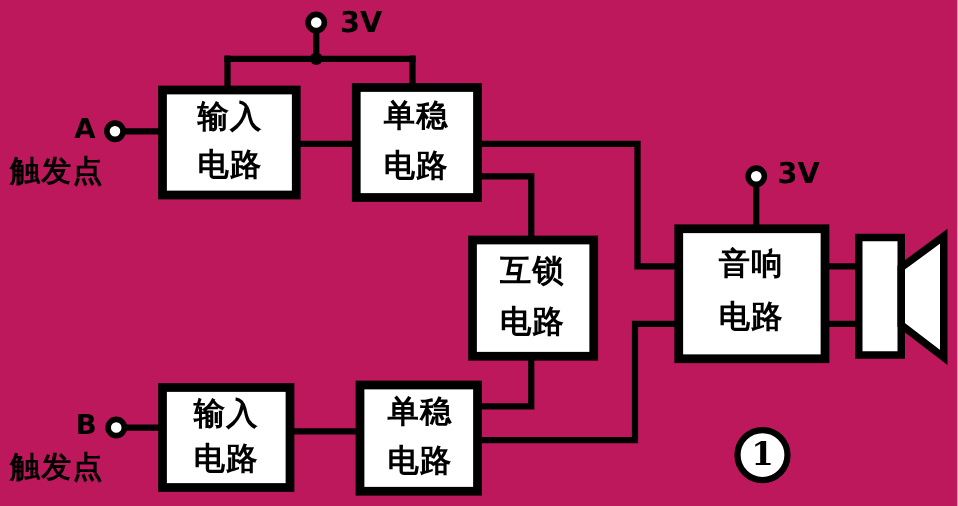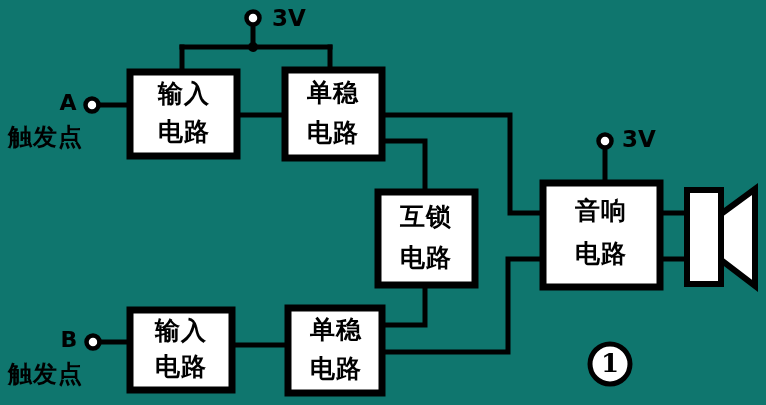--- a/index.html
+++ b/index.html
@@ -10,21 +10,21 @@
   body {
     width: 766px;
     height: 405px;
     font-family: "DejaVu Sans", sans-serif;
     overflow: hidden;
   }
   #diagram-root {
     position: relative;
     width: 766px;
     height: 405px;
-    background: #0f766e;
+    background: #be185d;
   }
   svg.schematic {
     display: block;
     width: 766px;
     height: 405px;
   }
   .wire {
     stroke: #000000;
     stroke-width: 5;
     fill: none;

